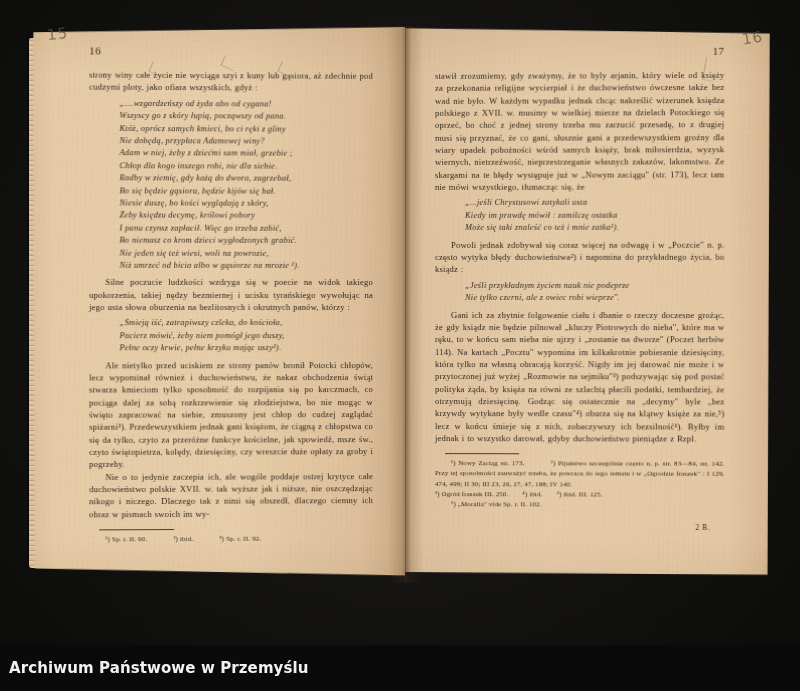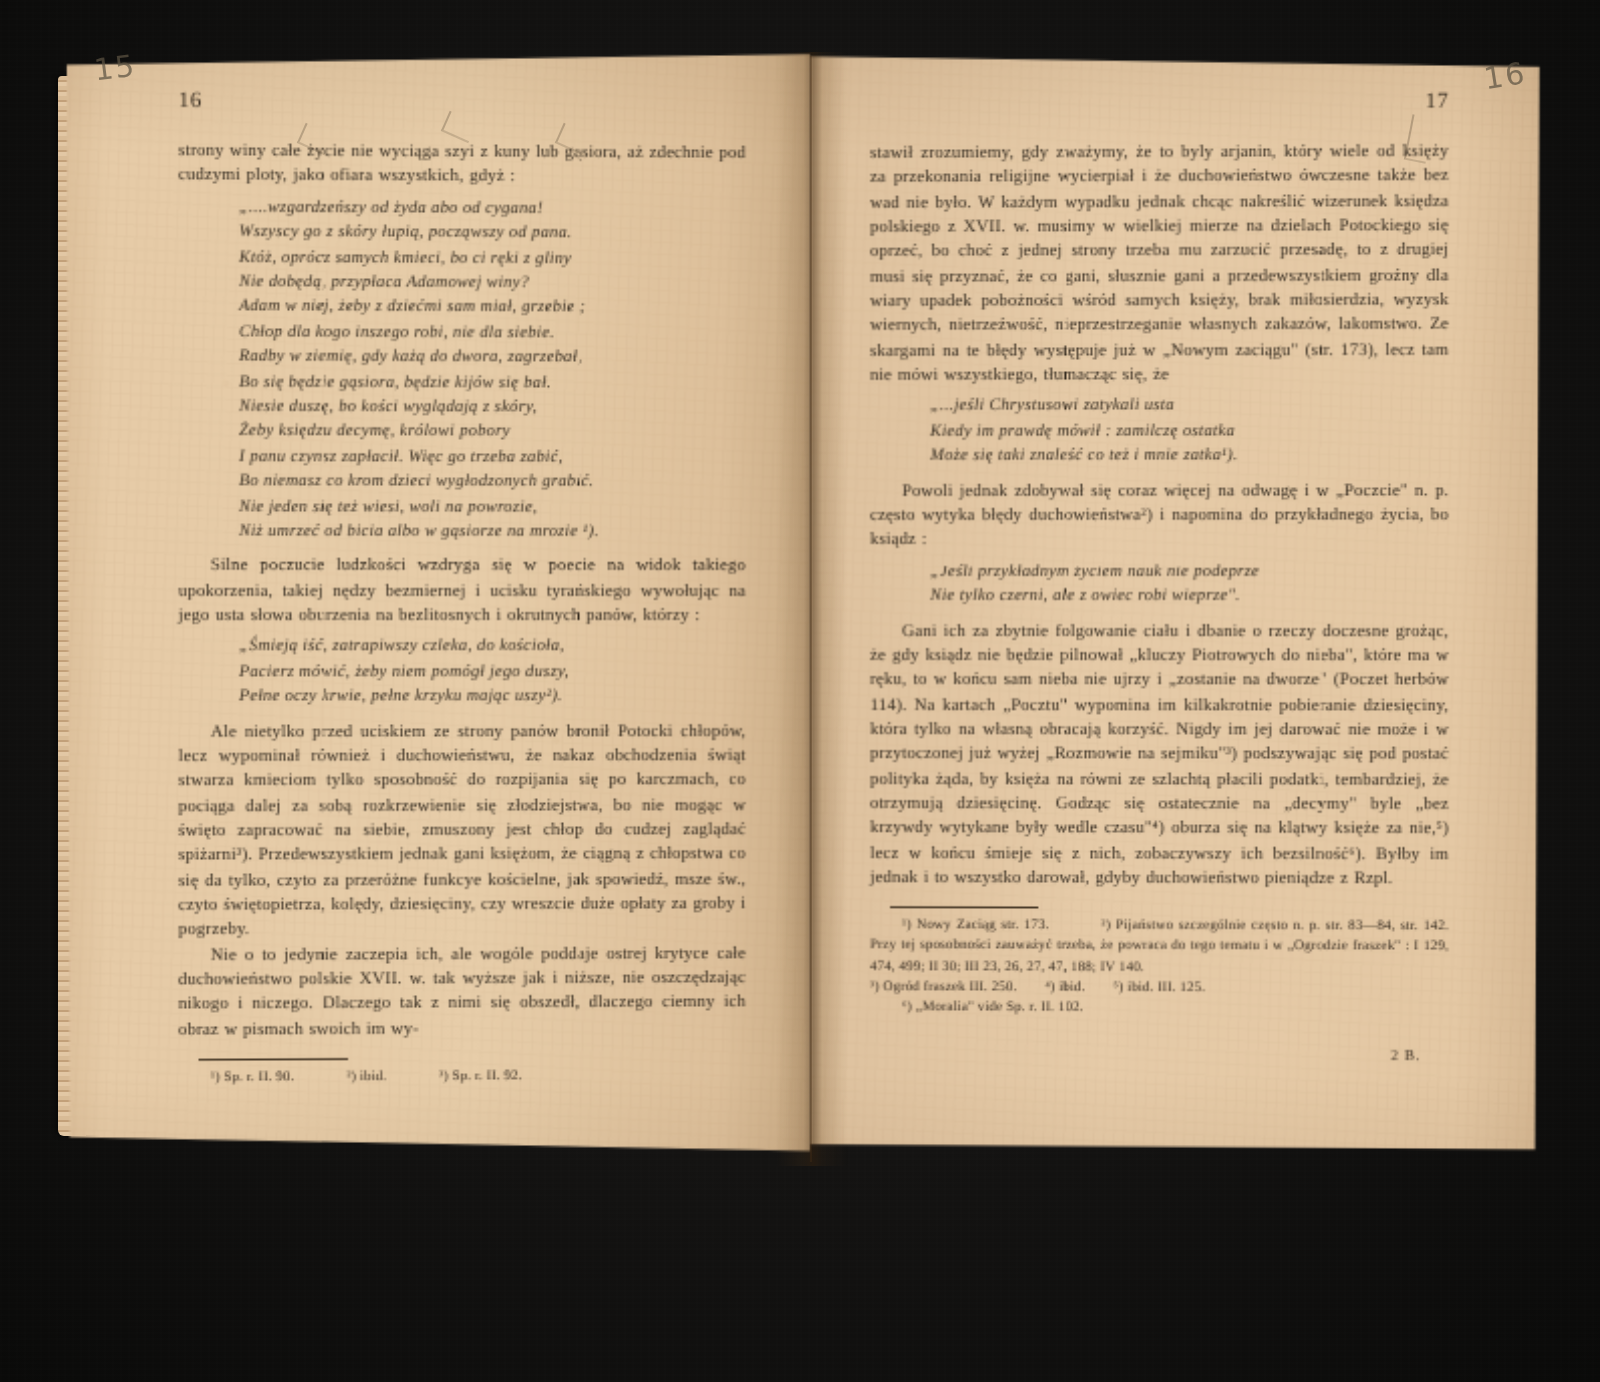--- a/index.html
+++ b/index.html
@@ -382,14 +382,17 @@
   </div>
 
   <div class="pencil" id="pencil-15">15</div>
   <div class="pencil" id="pencil-16">16</div>
 
   <div class="ink-mark" id="mark-a"></div>
   <div class="ink-mark" id="mark-b"></div>
   <div class="ink-mark" id="mark-c"></div>
   <div class="ink-mark" id="mark-d"></div>
 
+  <div id="watermark-bar">
+    <div id="watermark-text">Archiwum Państwowe w Przemyślu</div>
+  </div>
 
 </div>
 
 </body></html>

